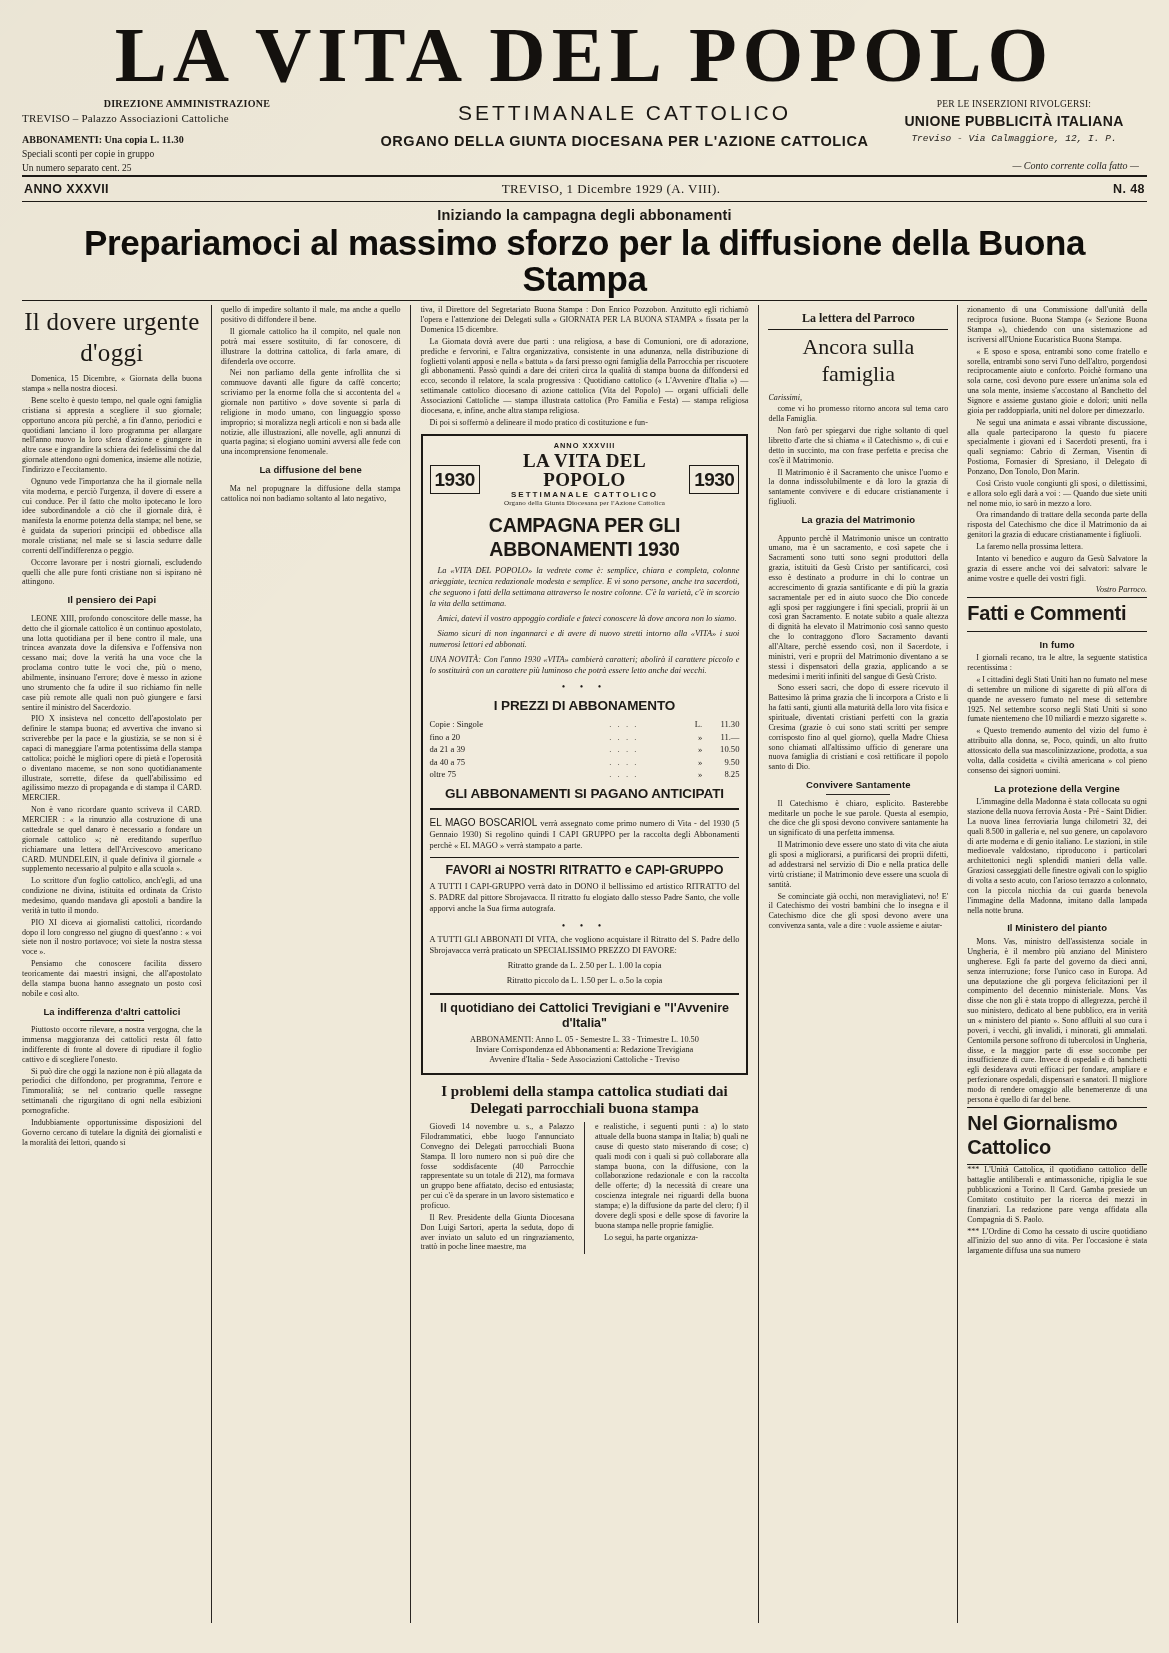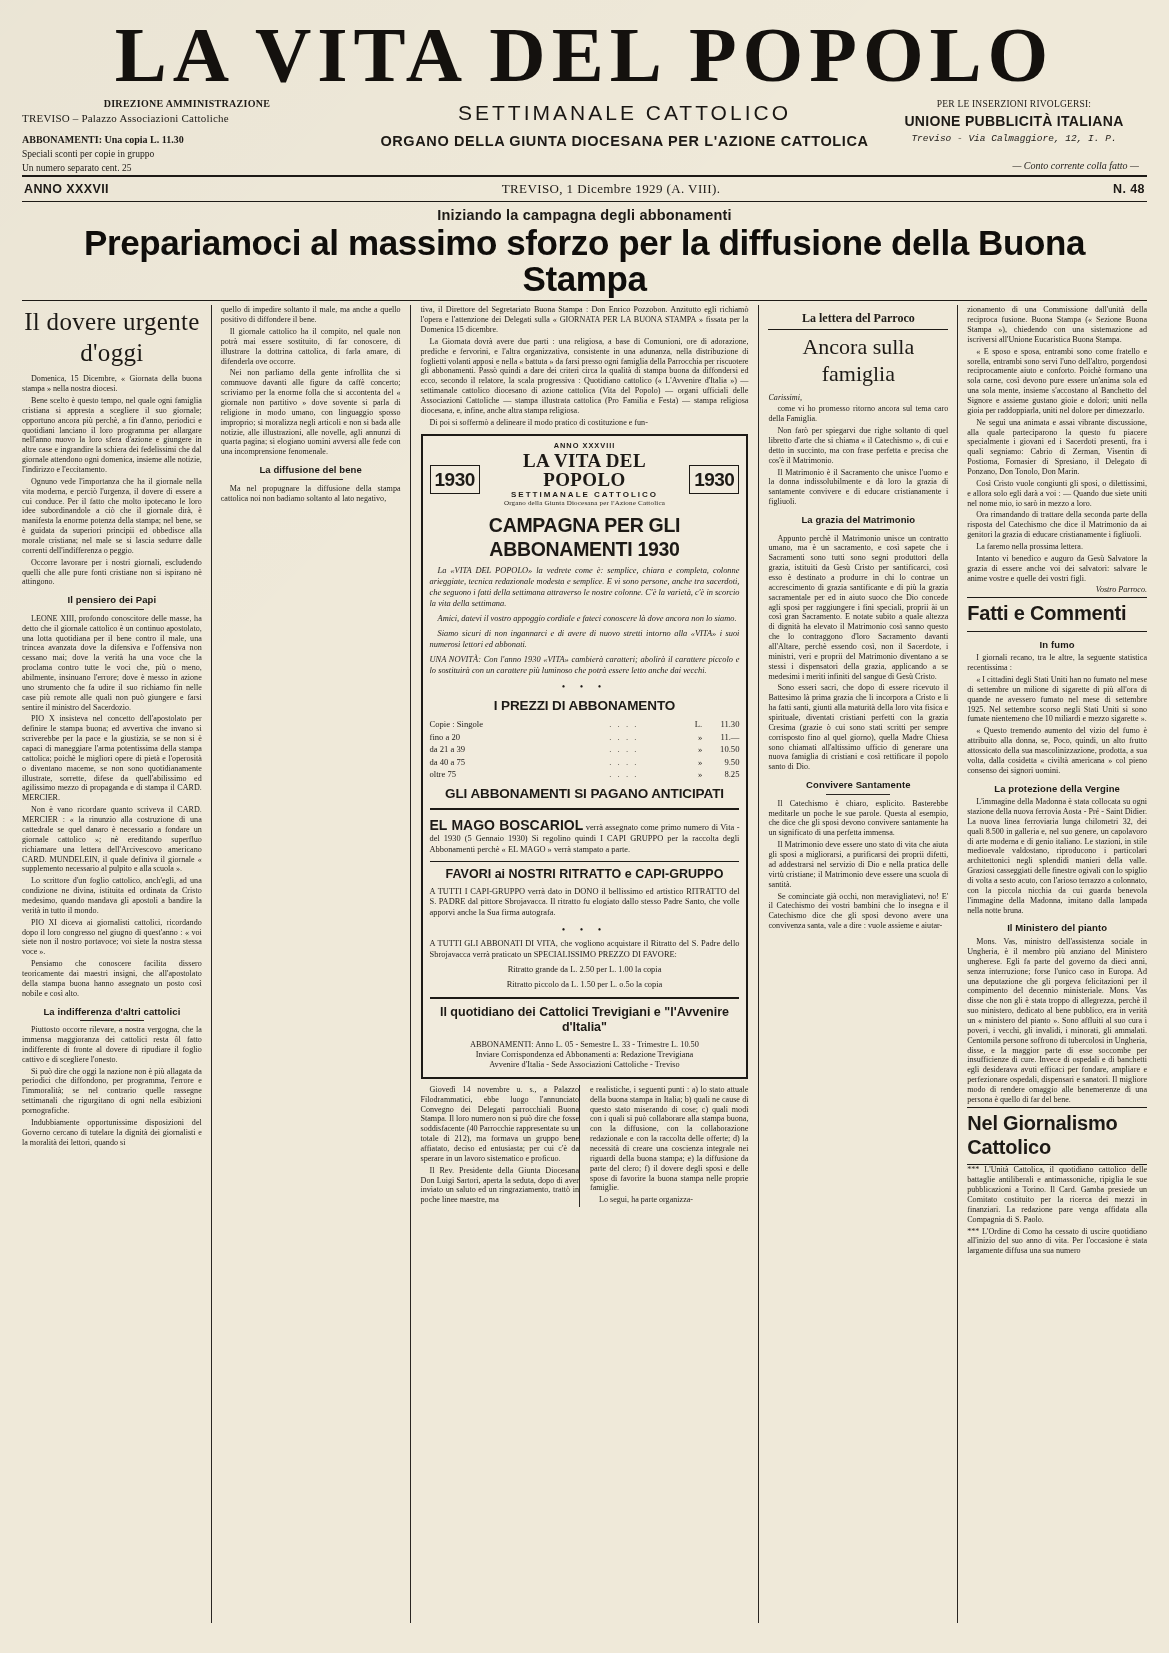--- a/index.html
+++ b/index.html
@@ -198,21 +198,21 @@
   }
   .price-table{width:100%;border-collapse:collapse;font-size:8.6px;}
   .price-table td{padding:1px 0;}
   .price-table td.lbl{width:58%;}
   .price-table td.dots{width:20%;letter-spacing:2px;color:#3a3630;}
   .price-table td.cur{width:10%;text-align:right;}
   .price-table td.val{width:12%;text-align:right;}
   .ad-rule{border:0;border-top:1px solid #1d1a16;margin:5px 0;}
   .ad-rule2{border:0;border-top:2px solid #1d1a16;margin:6px 0;}
   .mago{
-    font-family:"Liberation Sans",sans-serif;font-weight:bold;font-size:14px;
+    font-family:"Liberation Sans",sans-serif;font-weight:normal;font-size:10px;
   }
   .favori{
     font-family:"Liberation Sans",sans-serif;font-weight:bold;font-size:12.5px;text-align:center;margin:5px 0 4px;
   }
   .quot-title{
     font-family:"Liberation Sans",sans-serif;font-weight:bold;font-size:12.5px;text-align:center;margin:4px 0;
   }
   .ab-line{font-size:8.3px;text-align:center;}
 
   .hdr-problemi{
@@ -366,21 +366,22 @@
           <p class="noind center">Ritratto grande da L. 2.50 per L. 1.00 la copia</p>
           <p class="noind center">Ritratto piccolo da L. 1.50 per L. o.5o la copia</p>
         </div>
         <hr class="ad-rule2">
         <div class="quot-title">Il quotidiano dei Cattolici Trevigiani e "l'Avvenire d'Italia"</div>
         <div class="ab-line">ABBONAMENTI: Anno L. 05 - Semestre L. 33 - Trimestre L. 10.50</div>
         <div class="ab-line">Inviare Corrispondenza ed Abbonamenti a: Redazione Trevigiana</div>
         <div class="ab-line">Avvenire d'Italia - Sede Associazioni Cattoliche - Treviso</div>
       </div>
 
-      <div style="display:flex;">
+      <div class="hdr-problemi">I problemi della stampa cattolica studiati dai  Delegati parrocchiali buona stampa</div>
+      <div style="display:flex;gap:10px;">
         <div style="flex:1;">
           <p>Giovedì 14 novembre u. s., a Palazzo Filodrammatici, ebbe luogo l'annunciato Convegno dei Delegati parrocchiali Buona Stampa. Il loro numero non si può dire che fosse soddisfacente (40 Parrocchie rappresentate su un totale di 212), ma formava un gruppo bene affiatato, deciso ed entusiasta; per cui c'è da sperare in un lavoro sistematico e proficuo.</p>
           <p>Il Rev. Presidente della Giunta Diocesana Don Luigi Sartori, aperta la seduta, dopo di aver inviato un saluto ed un ringraziamento, trattò in poche linee maestre, ma</p>
         </div>
         <div style="flex:1;border-left:1px solid #2a2622;padding-left:10px;">
           <p class="noind">e realistiche, i seguenti punti : a) lo stato attuale della buona stampa in Italia; b) quali ne cause di questo stato miserando di cose; c) quali modi con i quali si può collaborare alla stampa buona, con la diffusione, con la collaborazione redazionale e con la raccolta delle offerte; d) la necessità di creare una coscienza integrale nei riguardi della buona stampa; e) la diffusione da parte del clero; f) il dovere degli sposi e delle spose di favorire la buona stampa nelle proprie famiglie.</p>
           <p>Lo segui, ha parte organizza-</p>
         </div>
       </div>
     </div>

